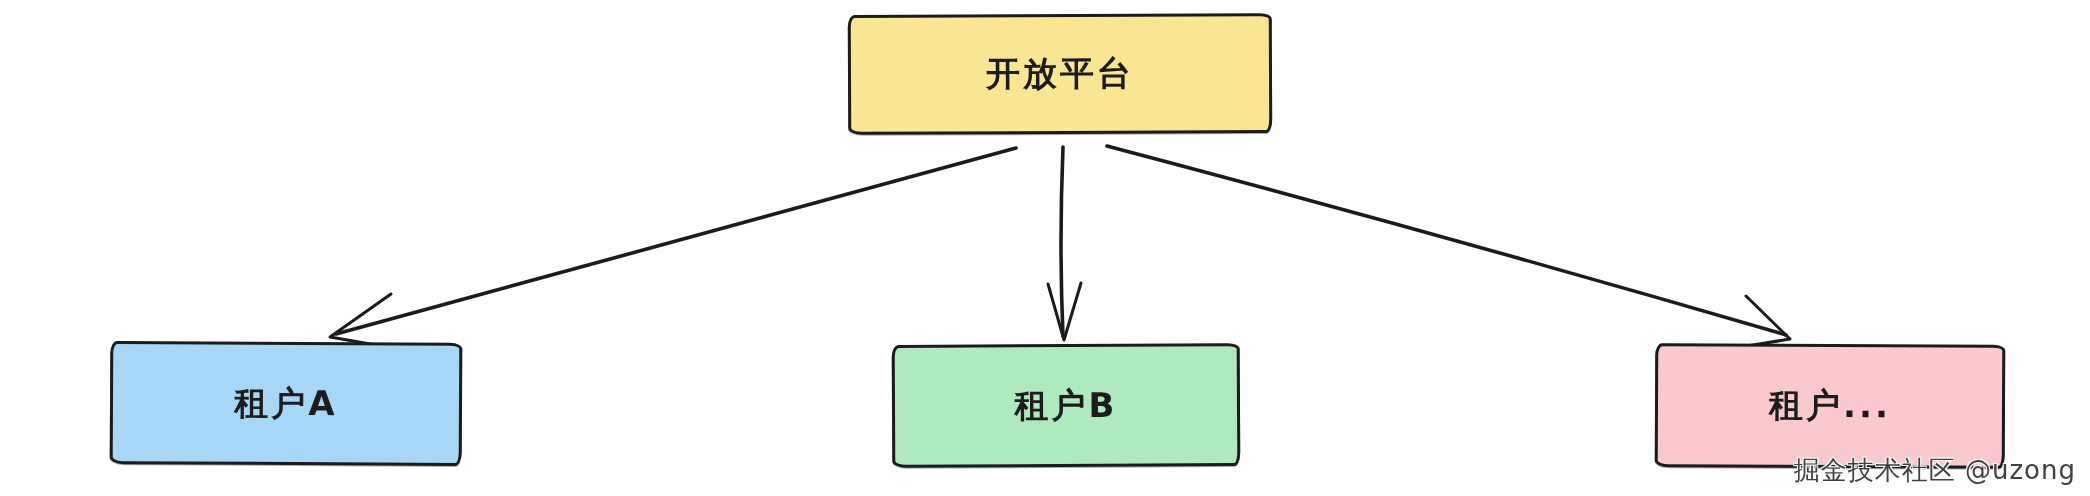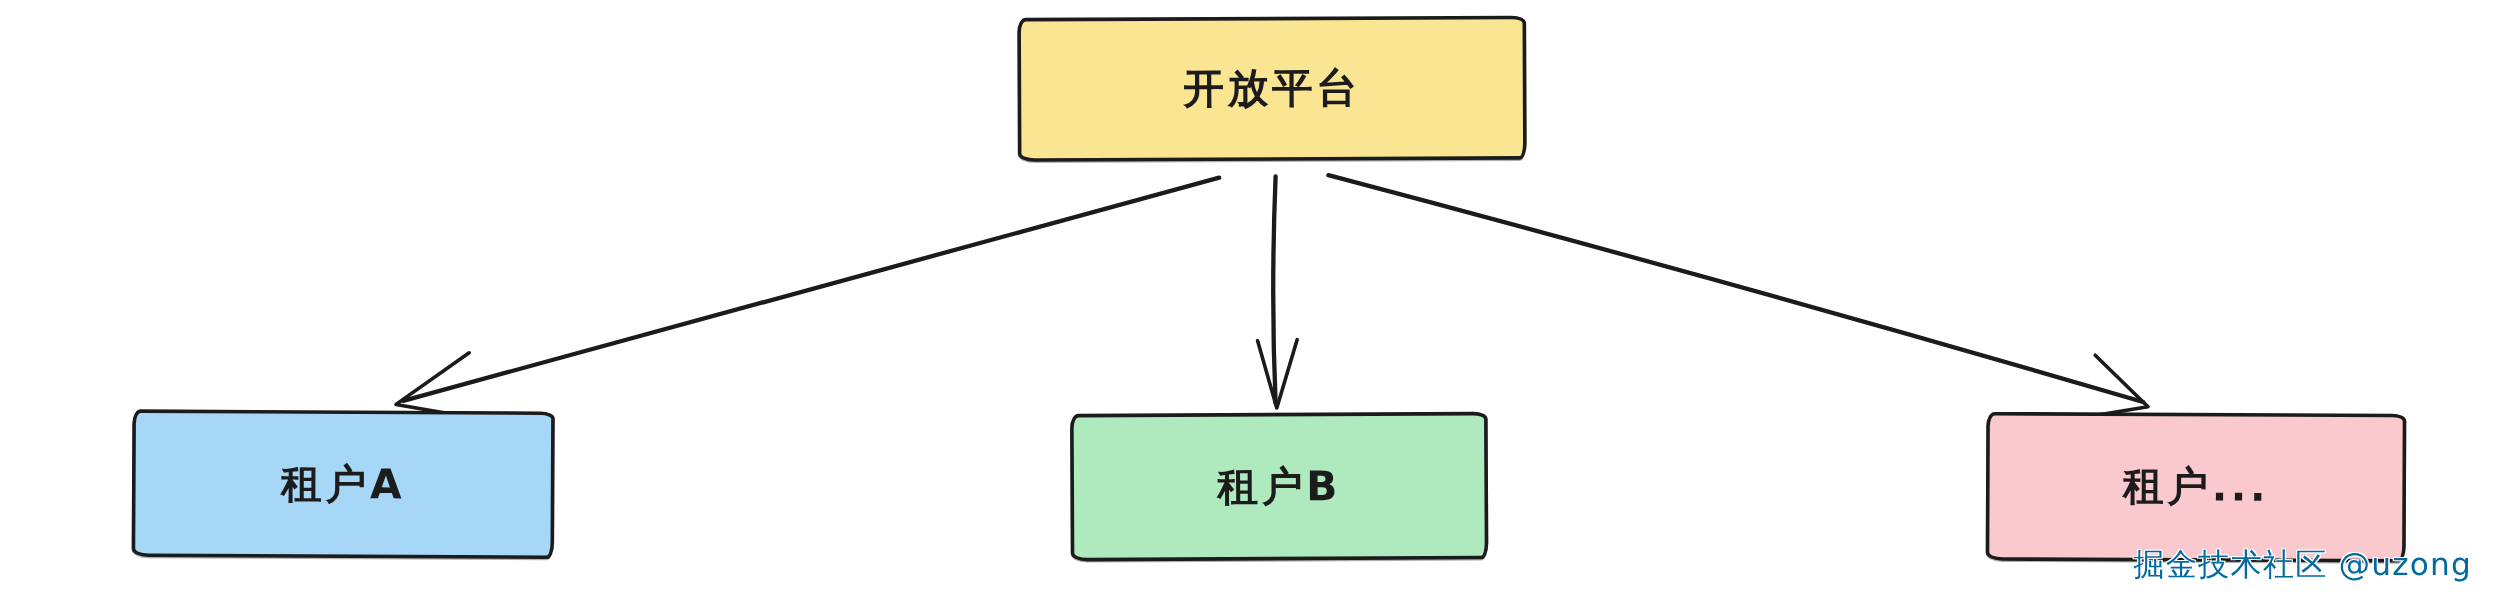--- a/index.html
+++ b/index.html
@@ -36,24 +36,24 @@
     
     border-radius: 7px 12px 6px 14px / 12px 6px 14px 7px;
     box-shadow: 0 1px 0 rgba(27,27,27,0.35);
   }
   .node-platform  { left: 848px;  top: 14px;  width: 424px; height: 120px; transform: rotate(-0.25deg); }
   .node-tenant-a  { left: 110px;  top: 342px; width: 352px; height: 123px; transform: rotate(0.3deg); }
   .node-tenant-b  { left: 892px;  top: 344px; width: 348px; height: 123px; transform: rotate(-0.3deg); }
   .node-tenant-etc{ left: 1655px; top: 344px; width: 350px; height: 124px; transform: rotate(0.25deg); }
   .watermark {
     position: absolute;
-    right: 30px;
+    right: 14px;
     bottom: 8px;
     font-size: 26px;
-    color: #0369a1;
+    color: #404040;
     letter-spacing: 1px;
     text-shadow:
       -1px -1px 0 #ffffff, 1px -1px 0 #ffffff,
       -1px  1px 0 #ffffff, 1px  1px 0 #ffffff;
     z-index: 5;
     white-space: nowrap;
   }
 </style>
 </head>
 <body>

